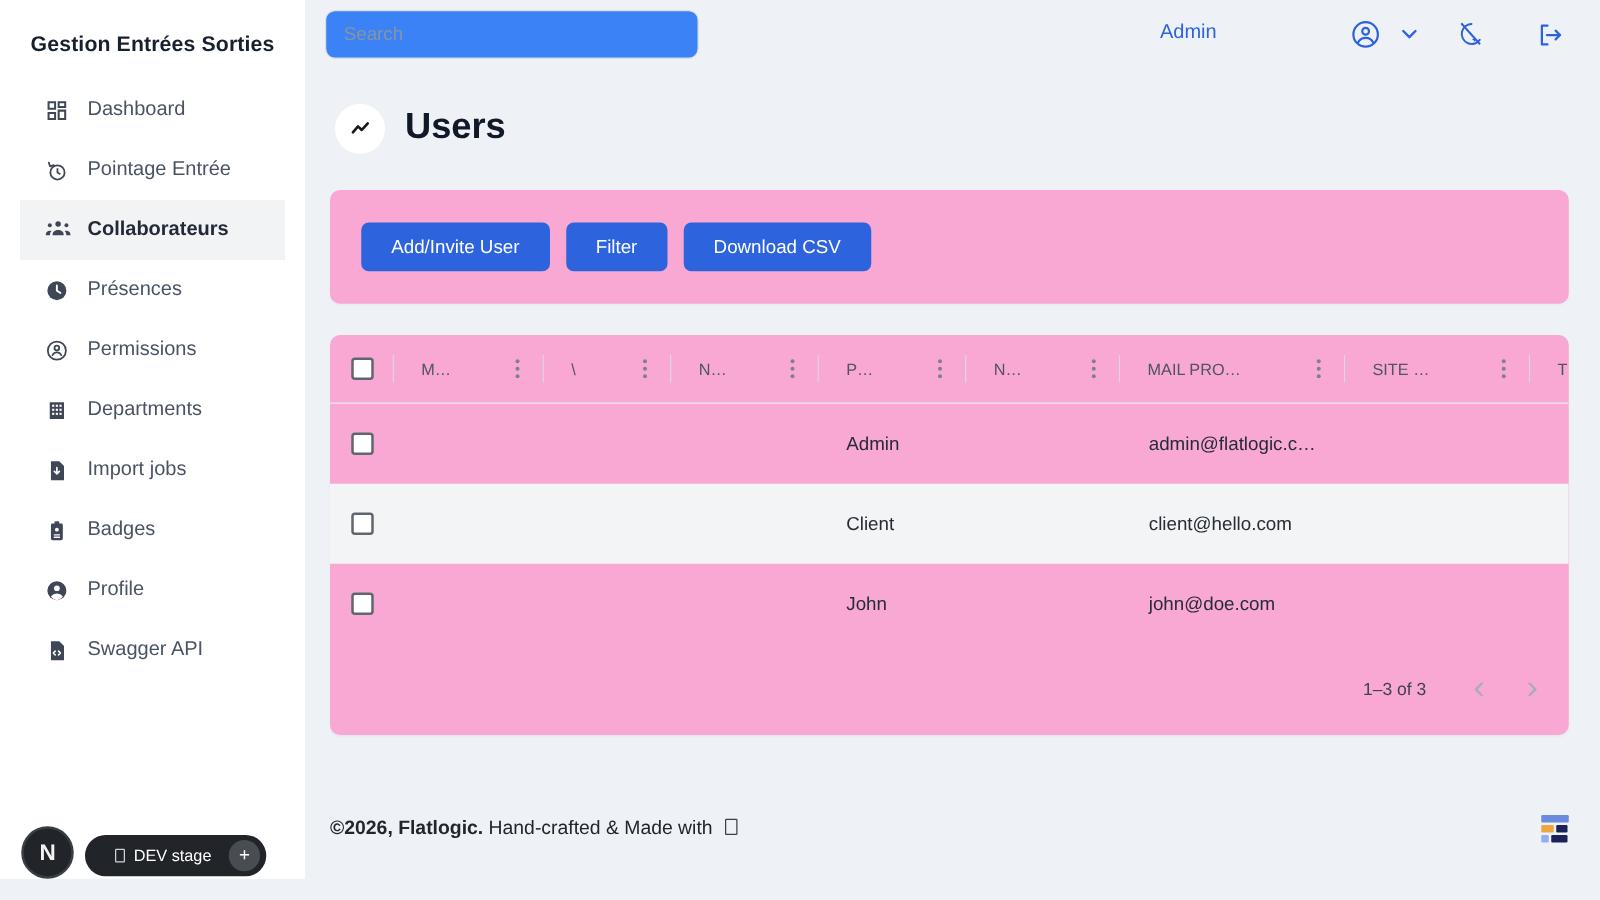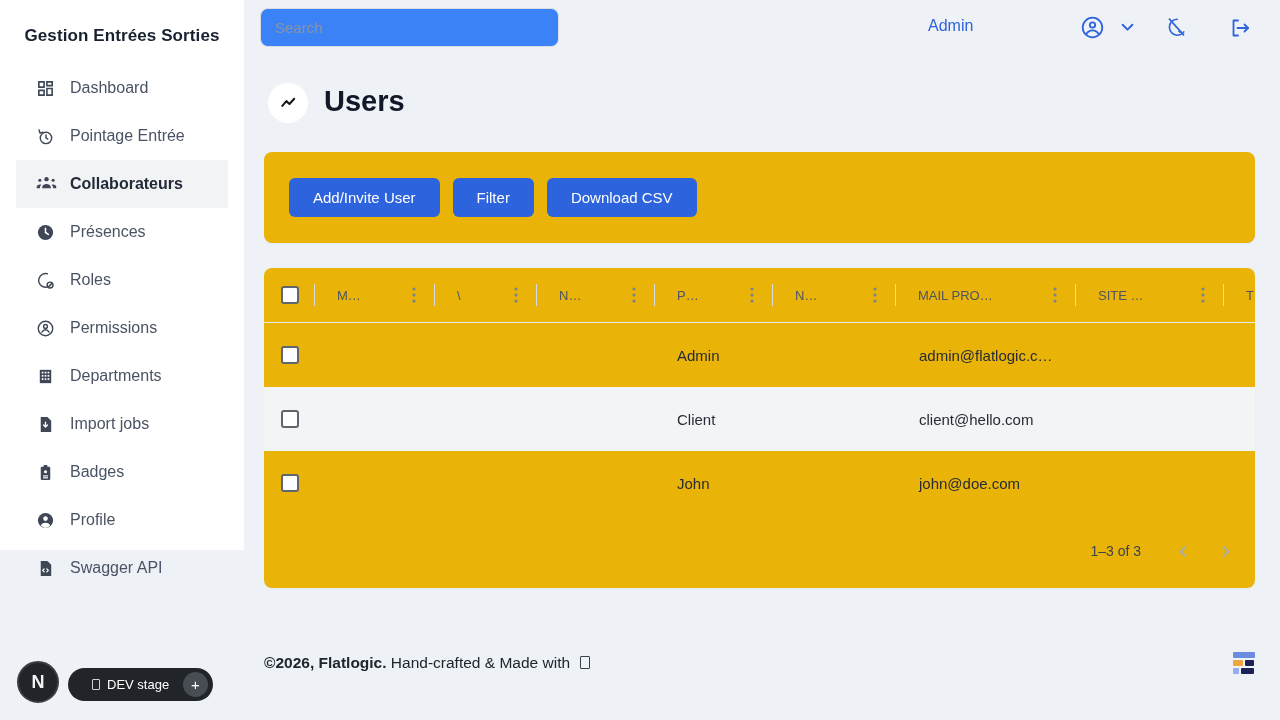--- a/index.html
+++ b/index.html
@@ -7,21 +7,21 @@
   body {
     font-family:"Liberation Sans", sans-serif;
     background:#eef1f6;
     color:#20262e;
     position:relative;
   }
   svg { display:block; }
 
   
   .sidebar {
-    position:absolute; left:0; top:0; width:244px; height:550px;
+    position:absolute; left:0; top:0; width:244px; height:703px;
     background:#ffffff;
   }
   .sidebar-title {
     text-align:center; font-size:17px; font-weight:700; color:#17202e;
     padding-top:26px; letter-spacing:.1px;
   }
   .nav { position:absolute; top:64px; left:0; right:0; }
   .nav-item {
     height:48px; margin:0 16px; padding-left:20px;
     display:flex; align-items:center; gap:15px; cursor:pointer;
@@ -52,21 +52,21 @@
   
   .page-icon-circle {
     position:absolute; left:268px; top:83px; width:40px; height:40px;
     border-radius:50%; background:#fff; display:flex; align-items:center; justify-content:center;
   }
   .page-title {
     position:absolute; left:324px; top:85px; font-size:29px; font-weight:600; color:#111827;
   }
 
   
-  .card { position:absolute; background:#eab308; border-radius:8px; box-shadow:0 1px 2px rgba(16,24,40,.04); }
+  .card { position:absolute; background:#f9a8d4; border-radius:8px; box-shadow:0 1px 2px rgba(16,24,40,.04); }
   .actions-card { left:264px; top:152px; width:991px; height:91px; padding:26px 0 0 25px; display:flex; gap:13px; }
   .btn {
     height:39px; padding:0 24px; border:none; border-radius:6px;
     background:#2d63dd; color:#fff; font-size:15px; cursor:pointer;
     font-family:"Liberation Sans", sans-serif;
   }
 
   
   .table-card { left:264px; top:268px; width:991px; height:320px; overflow:hidden; }
   .grid-row {
@@ -180,30 +180,20 @@
     <div class="nav-item">
       <span class="nico">
         <svg width="19" height="19" viewBox="0 0 20 20">
             <circle cx="10" cy="10" r="8" fill="currentColor"></circle>
             <path d="M10 5.6V10l3 2" stroke="#fff" stroke-width="1.6" fill="none" stroke-linecap="round"></path>
           </svg>
       </span>
       <span class="nav-label">Présences</span>
     </div>
 
-    <div class="nav-item">
-      <span class="nico">
-        <svg width="19" height="19" viewBox="0 0 20 20" fill="none" stroke="currentColor" stroke-width="1.5">
-            <path d="M16.8 12.3A7.2 7.2 0 1 1 12.6 3.1"></path>
-            <circle cx="14.8" cy="14.8" r="3.1"></circle>
-            <circle cx="14.8" cy="14.8" r="0.9" fill="currentColor" stroke="none"></circle>
-          </svg>
-      </span>
-      <span class="nav-label">Roles</span>
-    </div>
 
     <div class="nav-item">
       <span class="nico">
         <svg width="19" height="19" viewBox="0 0 20 20" fill="none" stroke="currentColor" stroke-width="1.5">
             <circle cx="10" cy="10" r="7.6"></circle>
             <circle cx="10" cy="7.8" r="2"></circle>
             <path d="M6.3 13.8c.8-1.6 2.1-2.4 3.7-2.4s2.9.8 3.7 2.4" stroke-linecap="round"></path>
           </svg>
       </span>
       <span class="nav-label">Permissions</span>

